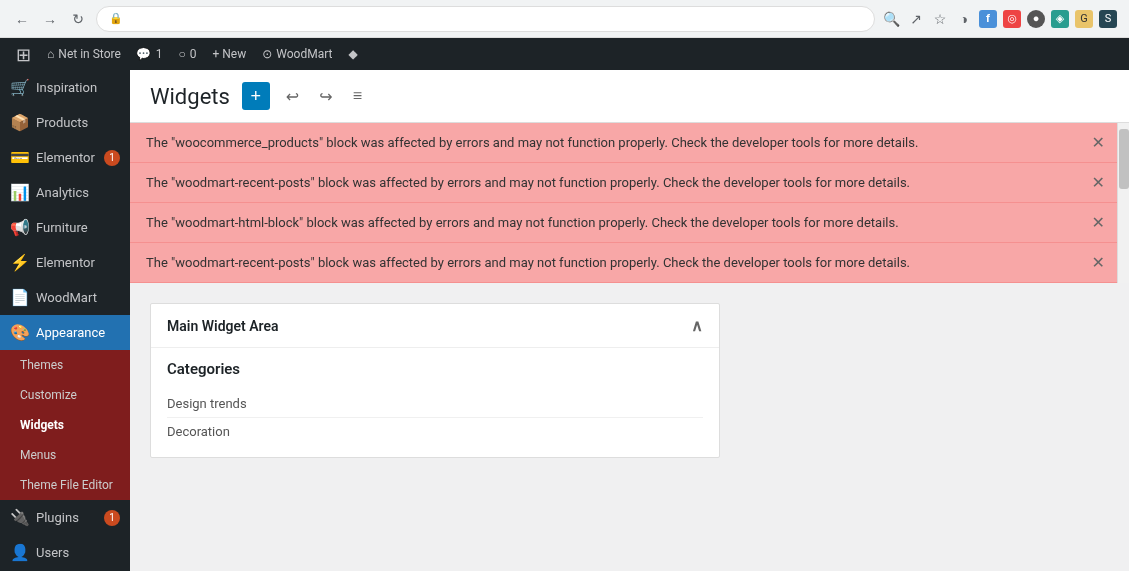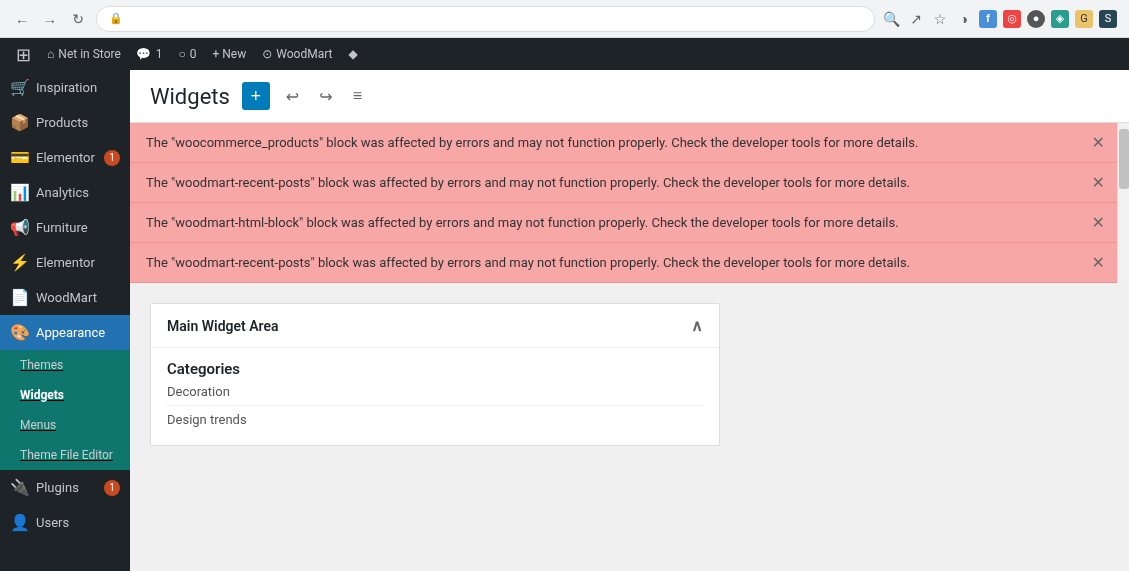--- a/index.html
+++ b/index.html
@@ -97,21 +97,21 @@
       background: #ca4a1f;
       color: #fff;
       border-radius: 50%;
       width: 16px; height: 16px;
       font-size: 10px;
       display: flex; align-items: center; justify-content: center;
       margin-left: auto;
     }
 
     
-    .sidebar-submenu { background: #0f766e; text-decoration: underline; }
+    .sidebar-submenu { background: #7f1d1d; }
     .sidebar-submenu .sidebar-item {
       padding-left: 20px;
       font-size: 12px;
       color: #ccc;
     }
     .sidebar-submenu .sidebar-item.active { color: #fff; font-weight: bold; background: transparent; }
 
     
     .main-content {
       flex: 1;
@@ -196,20 +196,21 @@
       font-weight: 600;
       color: #1d2327;
       gap: 35px;
     }
     .widget-area-header .chevron { color: #666; font-size: 16px; }
     .widget-category-list { padding: 12px 16px; }
     .widget-category-title {
       font-size: 15px;
       font-weight: 600;
       color: #1d2327;
+      margin-bottom: 12px;
     }
     .widget-category-item {
       font-size: 13px;
       color: #555;
       padding: 6px 0;
       border-bottom: 1px solid #f0f0f0;
     }
     .widget-category-item:last-child { border-bottom: none; }
 
     
@@ -328,20 +329,23 @@
         <span>WoodMart</span>
       </div>
       <div class="sidebar-item active">
         <span class="sidebar-icon">🎨</span>
         <span>Appearance</span>
       </div>
       <div class="sidebar-submenu">
         <div class="sidebar-item">
           <span>Themes</span>
         </div>
+        <div class="sidebar-item">
+          <span>Customize</span>
+        </div>
         <div class="sidebar-item active">
           <span>Widgets</span>
         </div>
         <div class="sidebar-item">
           <span>Menus</span>
         </div>
         <div class="sidebar-item">
           <span>Theme File Editor</span>
         </div>
       </div>
@@ -396,20 +400,20 @@
       </div>
 
       <div class="widget-area-wrapper">
         <div class="widget-area">
           <div class="widget-area-header">
             <span>Main Widget Area</span>
             <span class="chevron">∧</span>
           </div>
           <div class="widget-category-list">
             <div class="widget-category-title">Categories</div>
+            <div class="widget-category-item">Design trends</div>
             <div class="widget-category-item">Decoration</div>
-            <div class="widget-category-item">Design trends</div>
           </div>
         </div>
       </div>
     </div>
   </div>
 </div>
 
 </body></html>

